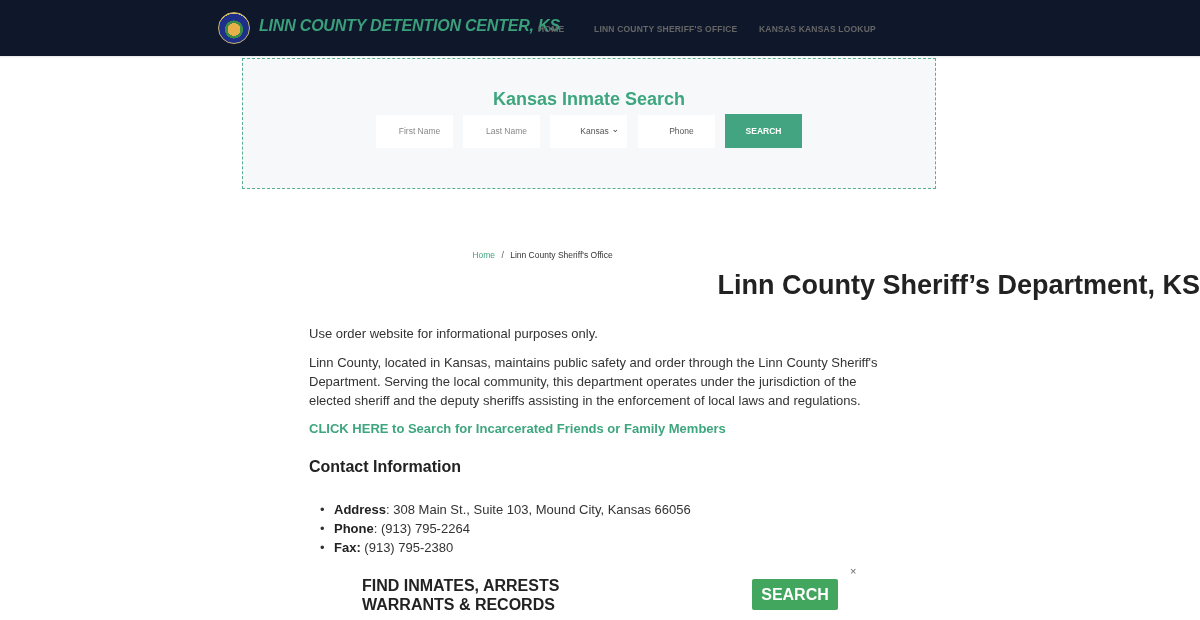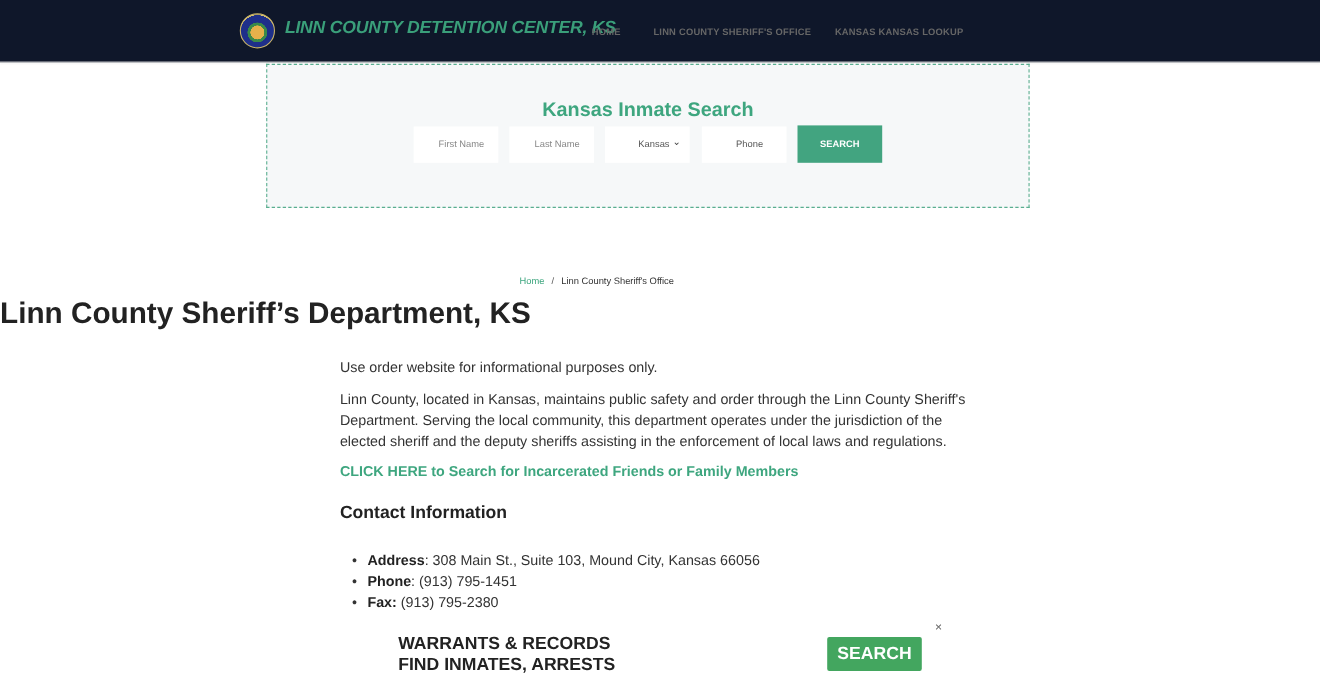--- a/index.html
+++ b/index.html
@@ -11,21 +11,21 @@
     .search-box { position: absolute; left: 242px; top: 58px; width: 694px; height: 131px; background: #f6f8f9; border: 1.5px dashed #5aae90; }
     .search-title { position: absolute; left: 0; width: 100%; top: 30px; text-align: center; font-size: 18px; font-weight: bold; color: #3ea67f; }
     .field { position: absolute; top: 56px; width: 77px; height: 33px; background: #fff; font-size: 8.5px; color: #888; padding: 11px 0 0 10px; text-align: center; }
     .field.select { color: #555; padding-left: 12px; }
     .chev { position: absolute; right: 8px; top: 9px; font-size: 9px; color: #444; }
     .field.value { color: #555; }
     .search-btn { position: absolute; left: 482px; top: 55px; width: 77px; height: 34px; background: #42a480; color: #fff; font-size: 8.5px; font-weight: bold; text-align: center; line-height: 34px; }
     .breadcrumb { position: absolute; left: 0; width: 1085px; top: 250px; text-align: center; font-size: 8.5px; color: #333; }
     .breadcrumb .crumb-home { color: #3ea67f; }
     .breadcrumb .sep { color: #555; margin: 0 4px; }
-    .page-title { position: absolute; left: 0; width: 1200px; top: 270px; text-align: left; font-size: 27px; font-weight: bold; color: #222; }
+    .page-title { position: absolute; left: 0; width: 1200px; top: 270px; text-align: right; font-size: 27px; font-weight: bold; color: #222; }
     .content { position: absolute; left: 309px; width: 580px; font-size: 13px; color: #333; line-height: 19px; }
     .p1 { top: 324px; }
     .p2 { top: 353px; }
     .cta { top: 419px; color: #3ea67f; font-weight: bold; }
     .h2 { position: absolute; left: 309px; top: 458px; font-size: 16px; font-weight: bold; color: #222; }
     .contact-list { position: absolute; left: 320px; top: 500px; list-style: none; font-size: 13px; color: #333; line-height: 19px; }
     .contact-list li { position: relative; padding-left: 14px; }
     .contact-list li .bullet { position: absolute; left: 0; top: 0; }
     .contact-list b { color: #222; }
     .ad { position: absolute; left: 340px; top: 565px; width: 530px; height: 55px; background: #fff; }
@@ -68,27 +68,27 @@
 <div class="content p2">Linn County, located in Kansas, maintains public safety and order through the Linn County Sheriff's Department. Serving the local community, this department operates under the jurisdiction of the elected sheriff and the deputy sheriffs assisting in the enforcement of local laws and regulations.</div>
 <div class="content cta">CLICK HERE to Search for Incarcerated Friends or Family Members</div>
 
 <div class="h2">Contact Information</div>
 
 <ul class="contact-list">
   <li>
     <span class="bullet">•</span><b>Address</b><span>:</span><span> 308 Main St., Suite 103, Mound City, Kansas 66056</span>
   </li>
   <li>
-    <span class="bullet">•</span><b>Phone</b><span>:</span><span> (913) 795-1451</span>
+    <span class="bullet">•</span><b>Phone</b><span>:</span><span> (913) 795-2264</span>
   </li>
   <li>
     <span class="bullet">•</span><b>Fax:</b><span></span><span> (913) 795-2380</span>
   </li>
 </ul>
 
 <div class="ad">
   <div class="ad-text">
+    <div>FIND INMATES, ARRESTS</div>
     <div>WARRANTS &amp; RECORDS</div>
-    <div>FIND INMATES, ARRESTS</div>
   </div>
   <div class="ad-btn">SEARCH</div>
   <div class="ad-close">×</div>
 </div>
 
 </body></html>

